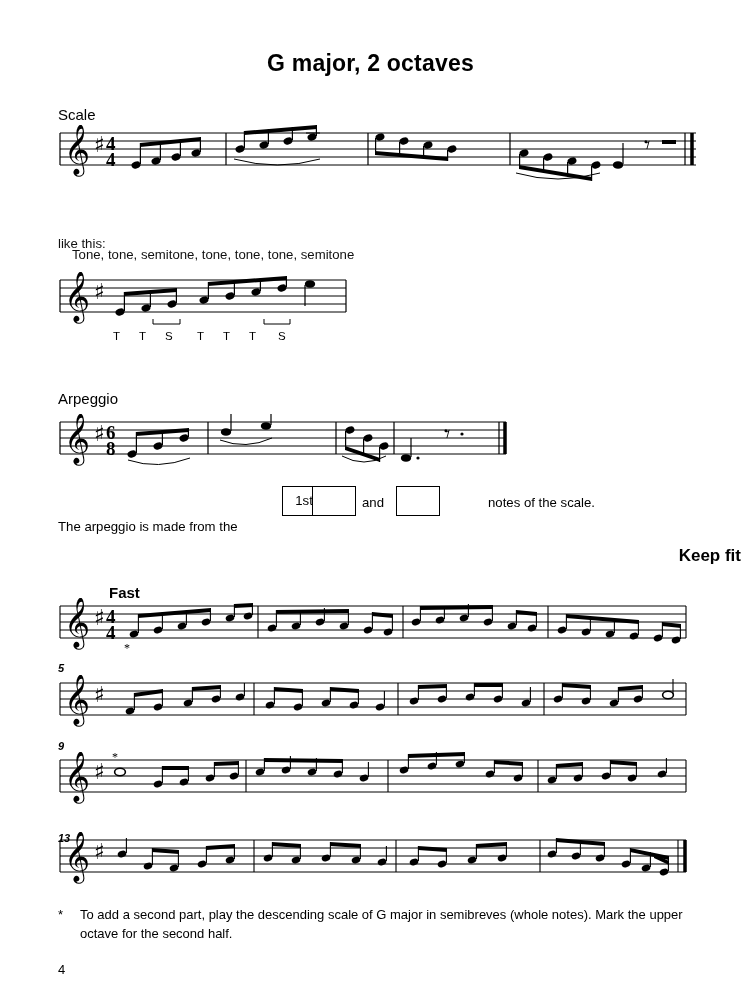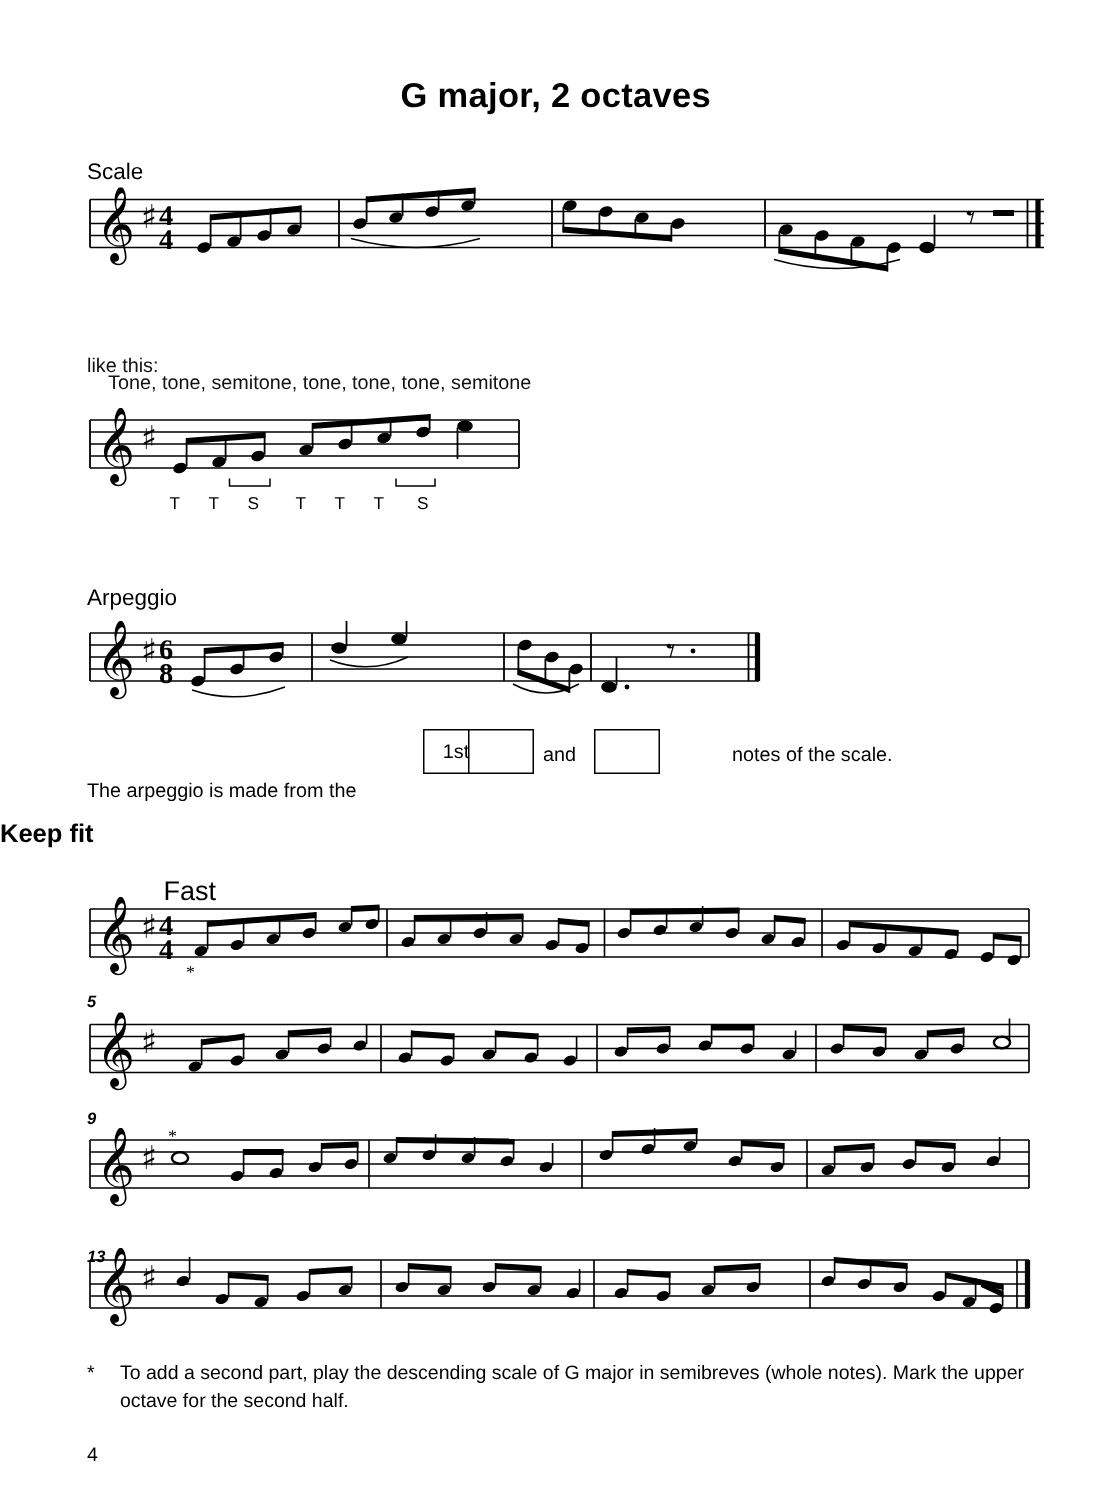--- a/index.html
+++ b/index.html
@@ -41,21 +41,21 @@
   .para {
     position: absolute;
     font-size: 13.2px;
     line-height: 19px;
     color: #111;
   }
   .centered-head {
     position: absolute;
     left: 0;
     width: 741px;
-    text-align: left;
+    text-align: right;
     font-size: 17px;
     font-weight: bold;
   }
   .page-number {
     position: absolute;
     left: 58px;
     top: 962px;
     font-size: 13px;
   }
   .footnote {
@@ -93,22 +93,22 @@
   svg { display: block; }
   .stave-wrap { position: absolute; }
   .bar-label {
     position: absolute;
     font-size: 11px;
     font-style: italic;
     font-weight: bold;
   }
   .tempo {
     position: absolute;
-    font-size: 18px;
-    font-weight: normal;
+    font-size: 15px;
+    font-weight: bold;
     padding-left: 13px;
   }
   .semitone-letters {
     position: absolute;
     font-size: 11.5px;
     letter-spacing: 0px;
   }
   .semitone-letters span { position: absolute; }
 </style>
 </head>

